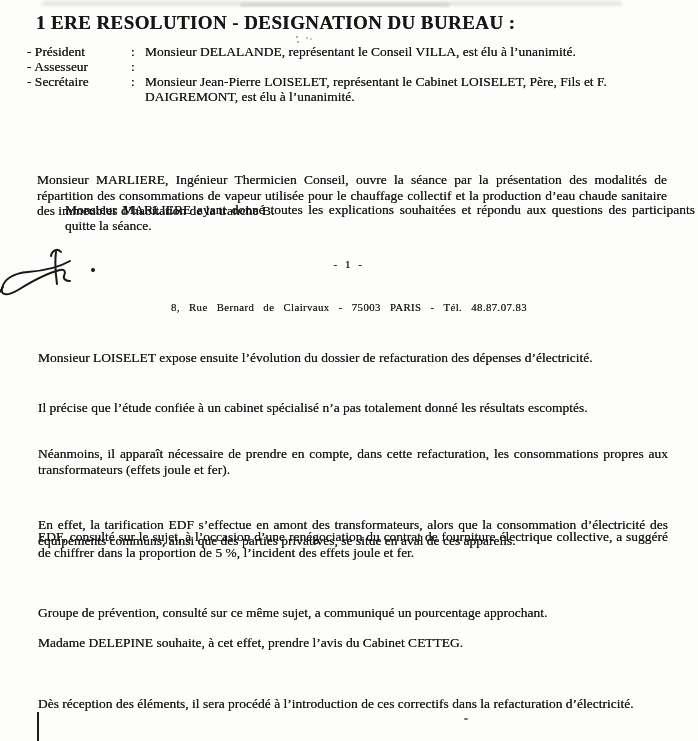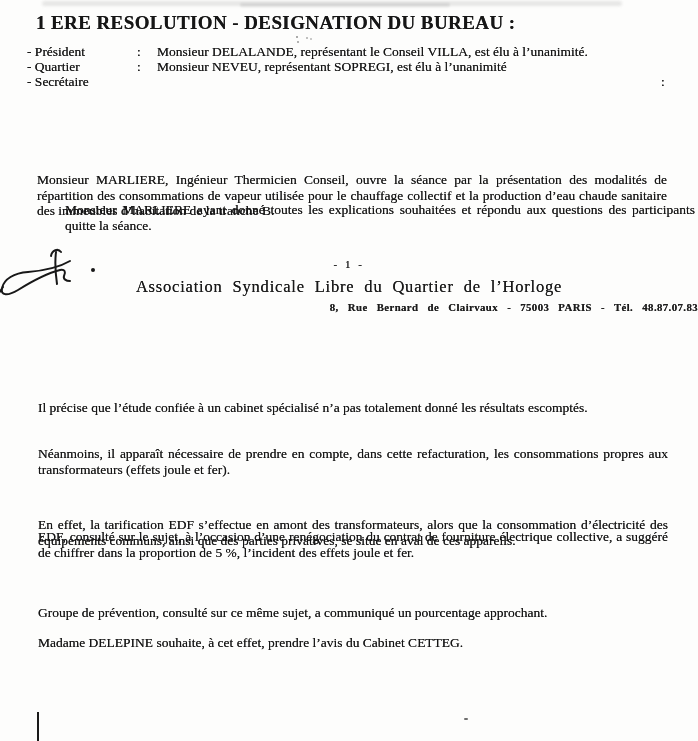--- a/index.html
+++ b/index.html
@@ -24,21 +24,21 @@
     white-space: nowrap;
   }
 
   .bureau {
     position: absolute;
     top: 44px; left: 27px;
     width: 648px;
     font-size: 13.5px;
     line-height: 15px;
   }
-  .bureau-row { display: flex; align-items: flex-start; justify-content: space-between; }
+  .bureau-row { display: flex; align-items: flex-start; }
   .bureau-role  { flex: none; width: 104px; }
   .bureau-colon { flex: none; width: 14px; }
   .bureau-text  { flex: none; width: 518px; text-align: left; }
 
   .para {
     position: absolute;
     left: 38px;
     width: 630px;
     font-size: 13.5px;
     line-height: 15.6px;
@@ -62,23 +62,23 @@
     font-size: 16.5px;
     letter-spacing: 0.8px;
     word-spacing: 5px;
     color: #191919;
     text-shadow: 0 0 0.6px rgba(10,10,10,0.8);
   }
   .lh-addr {
     position: absolute;
     top: 301px; left: 0;
     width: 100%;
-    text-align: right;
+    text-align: center;
     font-size: 10.8px;
-    font-weight: bold;
+    font-weight: normal;
     letter-spacing: 0.4px;
     word-spacing: 6px;
     color: #1d1d1d;
   }
 
   
   .paraph {
     position: absolute;
     top: 244px; left: 0;
     width: 110px; height: 62px;
@@ -131,48 +131,49 @@
 
   <div class="res-title txt">1 ERE RESOLUTION - DESIGNATION DU BUREAU :</div>
 
   <div class="bureau txt">
     <div class="bureau-row">
       <span class="bureau-role">- Président</span>
       <span class="bureau-colon">:</span>
       <span class="bureau-text">Monsieur DELALANDE, représentant le Conseil VILLA, est élu à l’unanimité.</span>
     </div>
     <div class="bureau-row">
-      <span class="bureau-role">- Quartier</span>
+      <span class="bureau-role">- Assesseur</span>
       <span class="bureau-colon">:</span>
-      <span class="bureau-text">Monsieur NEVEU, représentant SOPREGI, est élu à l’unanimité</span>
     </div>
     <div class="bureau-row">
       <span class="bureau-role">- Secrétaire</span>
       <span class="bureau-colon">:</span>
+      <span class="bureau-text">Monsieur Jean-Pierre LOISELET, représentant le Cabinet LOISELET, Père, Fils et F. DAIGREMONT, est élu à l’unanimité.</span>
     </div>
   </div>
 
   <div class="para txt" style="top:140px; left:37px;margin-top:32px;">Monsieur MARLIERE, Ingénieur Thermicien Conseil, ouvre la séance par la présentation des modalités de répartition des consommations de vapeur utilisée pour le chauffage collectif et la production d’eau chaude sanitaire des immeubles d’habitation de la tranche B.</div>
   <div class="para txt" style="top:202px; left:37px;margin-left:28px;">Monsieur MARLIERE ayant donné toutes les explications souhaitées et répondu aux questions des participants quitte la séance.</div>
 
   <svg class="paraph" viewBox="0 0 110 62" xmlns="http://www.w3.org/2000/svg">
     <g fill="none" stroke="#181818" stroke-width="2" stroke-linecap="round">
       <path d="M 51,12 C 52,6 58,4 61,8"></path>
       <path d="M 56,8 C 55,16 55,26 57,40"></path>
       <path d="M 70,17 C 58,24 40,27 28,28 C 14,29 4,35 2,44 C 0,52 8,52 18,46 C 34,36 48,29 60,26 C 65,25 66,28 64,32 C 63,35 66,37 70,37"></path>
       <path d="M 3,43 C -1,49 -4,54 -7,57"></path>
     </g>
     <circle cx="93" cy="26" r="2" fill="#181818"></circle>
   </svg>
 
   <div class="page-number txt">- 1 -</div>
 
-  <div class="lh-name">Association Syndicale Libre du Quartier de l’Horloge</div>
   <div class="lh-addr txt">8, Rue Bernard de Clairvaux - 75003 PARIS - Tél. 48.87.07.83</div>
 
+  <div class="para txt" style="top:350px;">Monsieur LOISELET expose ensuite l’évolution du dossier de refacturation des dépenses d’électricité.</div>
   <div class="para txt" style="top:400px;">Il précise que l’étude confiée à un cabinet spécialisé n’a pas totalement donné les résultats escomptés.</div>
   <div class="para txt" style="top:446px;">Néanmoins, il apparaît nécessaire de prendre en compte, dans cette refacturation, les consommations propres aux transformateurs (effets joule et fer).</div>
   <div class="para txt" style="top:507px;margin-top:10px;">En effet, la tarification EDF s’effectue en amont des transformateurs, alors que la consommation d’électricité des équipements communs, ainsi que des parties privatives, se situe en aval de ces appareils.</div>
   <div class="para txt" style="top:529px;">EDF, consulté sur le sujet, à l’occasion d’une renégociation du contrat de fourniture électrique collective, a suggéré de chiffrer dans la proportion de 5 %, l’incident des effets joule et fer.</div>
   <div class="para txt" style="top:635px;">Madame DELEPINE souhaite, à cet effet, prendre l’avis du Cabinet CETTEG.</div>
   <div class="para txt" style="top:605px;">Groupe de prévention, consulté sur ce même sujet, a communiqué un pourcentage approchant.</div>
+  <div class="para txt" style="top:696px;">Dès réception des éléments, il sera procédé à l’introduction de ces correctifs dans la refacturation d’électricité.</div>
 
 </div>
 
 </body></html>

